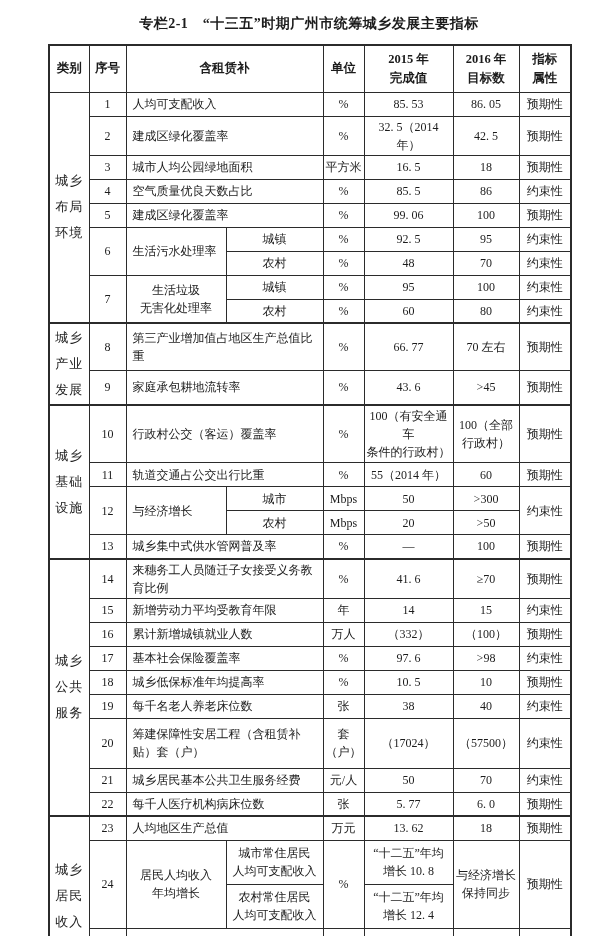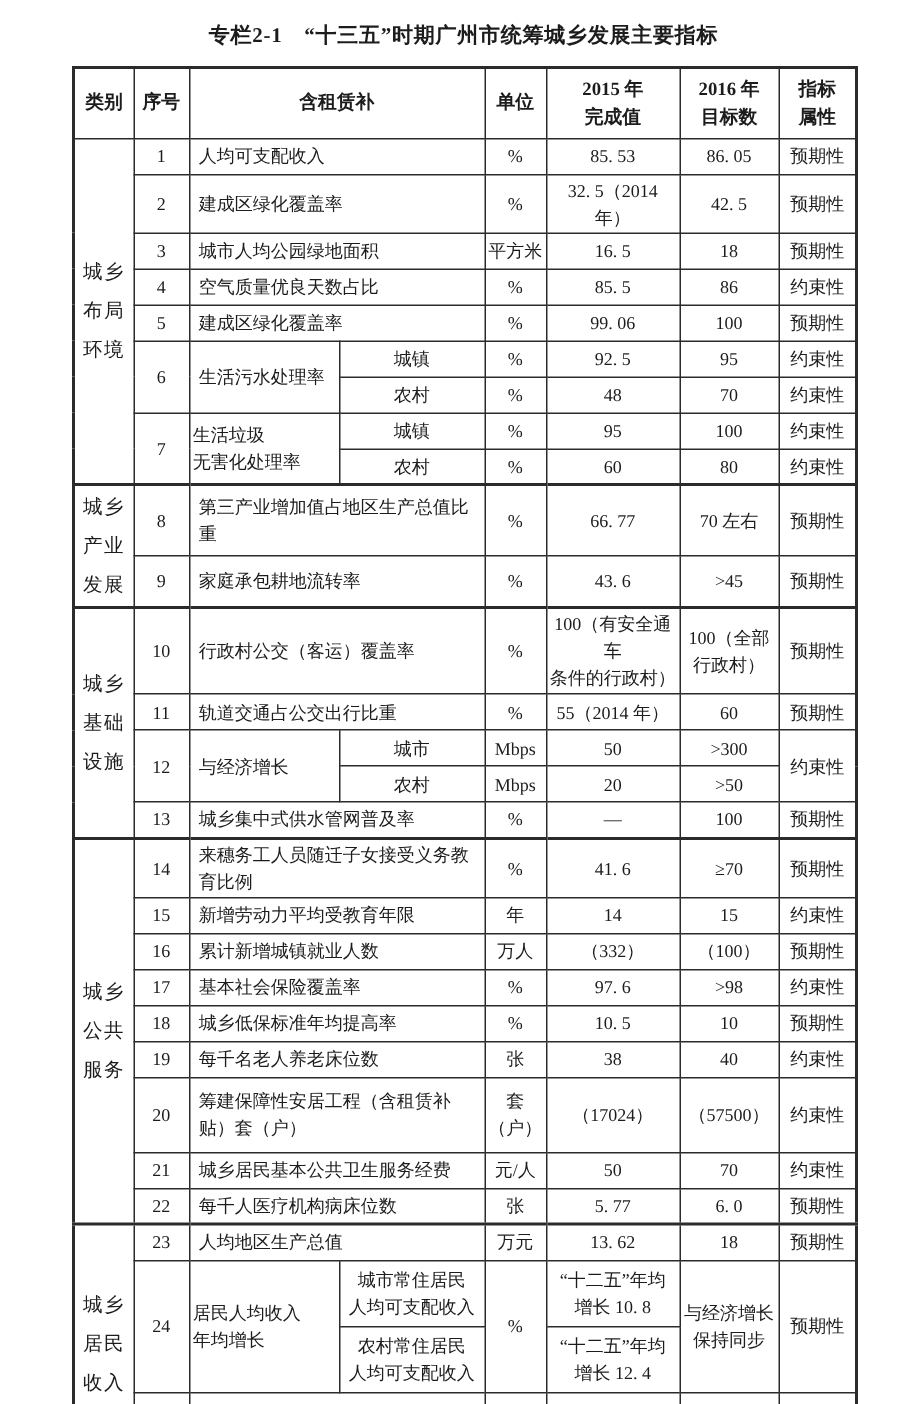--- a/index.html
+++ b/index.html
@@ -20,21 +20,21 @@
   }
   td,th{
     border:1px solid #2b2b2b;
     text-align:center;vertical-align:middle;
     font-size:12px;line-height:1.5;font-weight:normal;
     white-space:pre-line;padding:1px 2px;
     overflow:hidden;
   }
   th{font-size:12.5px;font-weight:bold;}
   td.name{text-align:left;padding-left:6px;padding-right:2px;}
-  td.name.ctr{text-align:left;padding-left:2px;}
+  td.name.ctr{text-align:center;padding-left:2px;}
   td.cat{font-size:13px;line-height:2.0;letter-spacing:1px;margin-left:44px;}
   tr.cat-top td{border-top:2px solid #2b2b2b;}
   tr.hh{height:47px;}
   tr.h24{height:24px;}
   tr.h29{height:29px;}
   tr.h38{height:38px;}
   tr.h44{height:44px;}
   tr.h48{height:48px;}
   tr.h50{height:50px;}
 </style>

